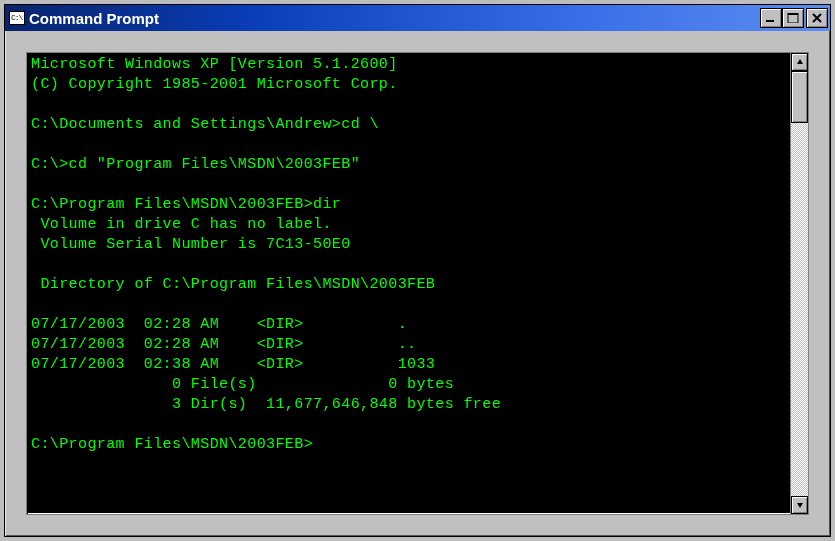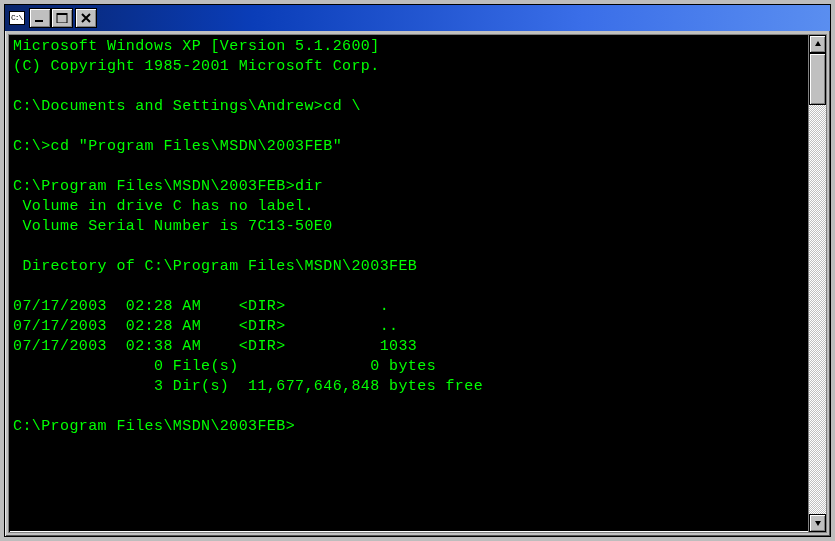--- a/index.html
+++ b/index.html
@@ -67,21 +67,21 @@
     display: flex;
     align-items: center;
     justify-content: center;
     margin-left: 0px;
   }
   .title-btn + .title-btn { margin-left: 0; }
   .title-btn.close { margin-left: 2px; }
   .title-btn svg { display: block; }
   .client {
     flex: 1;
-    margin: 3px;
+    margin: 21px;
     border: 1px solid #808080;
     box-shadow: inset 1px 1px 0 #000, inset -1px -1px 0 #fff;
     background: #000;
     display: flex;
     overflow: hidden;
     position: relative;
   }
   .console {
     flex: 1;
     padding: 2px 4px;
@@ -126,20 +126,21 @@
   }
 </style>
 </head>
 <body>
 
 <div class="window">
   <div class="titlebar">
     <div class="title-icon">
       <span class="title-icon-inner">C:\</span>
     </div>
+    <div class="title-text">Command Prompt</div>
     <div class="title-buttons">
       <div class="title-btn">
         <svg width="12" height="10" viewBox="0 0 12 10">
             <rect x="1" y="7" width="8" height="2" fill="#000"></rect>
           </svg>
       </div>
       <div class="title-btn">
         <svg width="12" height="10" viewBox="0 0 12 10">
             <rect x="1" y="0" width="10" height="10" fill="none" stroke="#000" stroke-width="1"></rect>
             <rect x="1" y="0" width="10" height="2" fill="#000"></rect>

